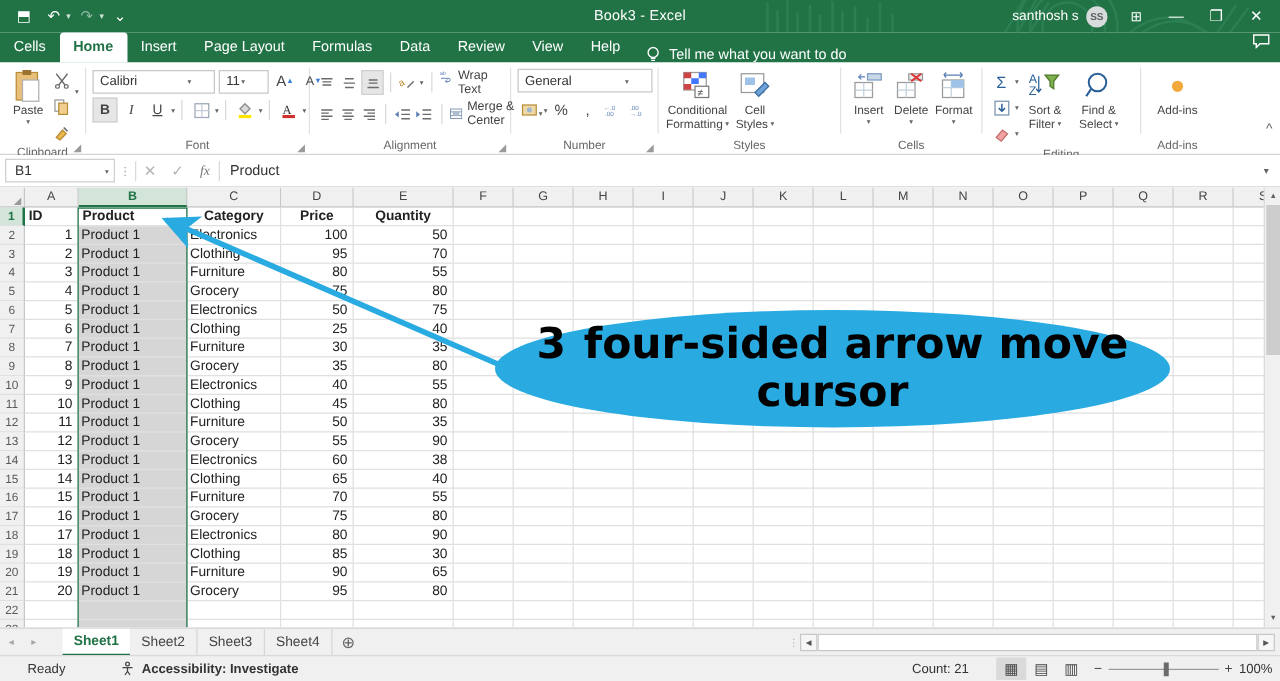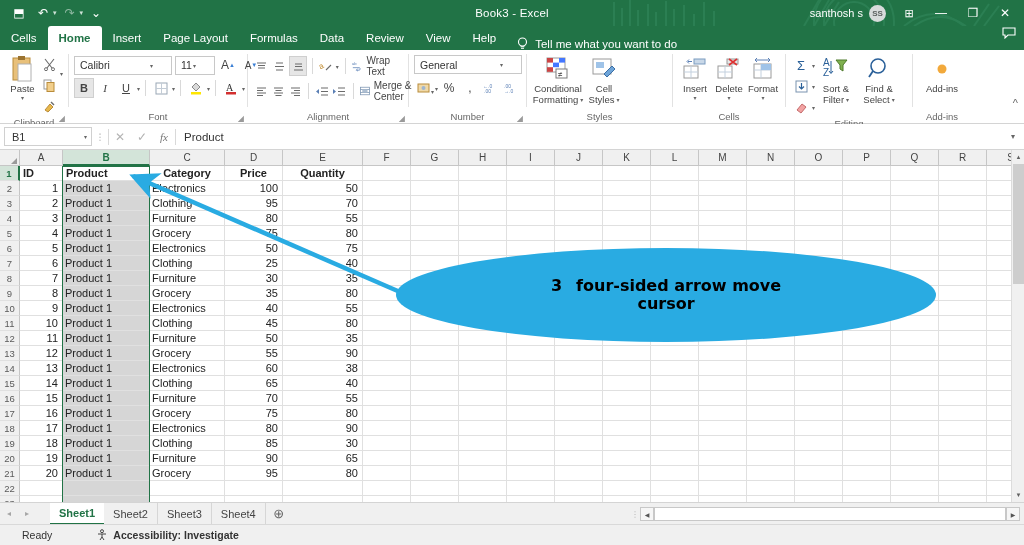--- a/index.html
+++ b/index.html
@@ -220,21 +220,21 @@
   .zthumb{ position:absolute; left:44px; top:-5px; width:4px; height:11px; background:#6b6b6b;}
   .zval{ width:32px; text-align:right; font-size:10.5px; }
   .zsign{ font-size:11px; color:#444; }
 
   
   .anno-svg{ position:absolute; left:0; top:0; width:1024px; height:545px; pointer-events:none; }
   .anno-ellipse{
     position:absolute; left:396px; top:248px; width:540px; height:94px;
     background:#29ABE2; border-radius:50%;
     display:flex; align-items:center; justify-content:center;
-    color:#000; font-weight:bold; font-size:16px; text-align:center; line-height:1.15;
+    color:#000; font-weight:bold; font-size:34px; text-align:center; line-height:1.15;
     font-family:"DejaVu Sans", sans-serif;
   }
   .anno-ellipse .num{ margin-right:14px; }
 </style>
 </head>
 <body>
 
 <div class="titlebar">
   <div class="tb-deco">
     <svg width="420" height="26" viewBox="0 0 420 26">
@@ -424,21 +424,21 @@
         </div>
         <div class="fsep" style="margin:0 4px;"></div>
         <div class="sbtn">
           <svg width="14" height="13" viewBox="0 0 14 13">
             <text x="1" y="8" font-size="8" fill="#c08a2e" transform="rotate(-30 4 8)">a</text>
             <path d="M7 10 L12 5" stroke="#6b6b6b" stroke-width="1.1"></path>
           </svg>
         </div>
         <span class="caret">▾</span>
         <div class="fsep" style="margin:0 5px;"></div>
-        <div style="display:flex;align-items:center;gap:4px;font-size:10px;color:#444;">
+        <div style="display:flex;align-items:flex-start;gap:4px;font-size:10px;color:#444;">
           <svg width="13" height="12" viewBox="0 0 13 12">
             <text x="0" y="5" font-size="5" fill="#5a7fb5">ab</text>
             <path d="M1 8 h8 a2 2 0 0 1 0 3 h-3 M7 9 l-2 2 2 1" fill="none" stroke="#5a7fb5" stroke-width="0.9"></path>
           </svg>
           <span>Wrap Text</span>
         </div>
       </div>
       <div class="smallrow">
         <div class="sbtn">
           <svg width="13" height="11" viewBox="0 0 13 11">
@@ -1257,20 +1257,34 @@
 <div class="statusbar">
   <div class="sb-item">Ready</div>
   <div class="sb-item">
     <svg width="12" height="12" viewBox="0 0 12 12">
       <circle cx="6" cy="2.2" r="1.5" fill="none" stroke="#444"></circle>
       <path d="M2 5 h8 M6 5 v3 M6 8 l-2 3 M6 8 l2 3" stroke="#444" fill="none"></path>
     </svg>
     <span style="font-weight:bold;">Accessibility: Investigate</span>
   </div>
 
+  <div class="sb-right">
+    <span class="sb-item">Count: 21</span>
+    <span class="vwbtn on">▦</span>
+    <span class="vwbtn">▤</span>
+    <span class="vwbtn">▥</span>
+    <span class="zslider">
+      <span class="zsign">−</span>
+      <span class="ztrack">
+          <span class="zthumb"></span>
+        </span>
+      <span class="zsign">+</span>
+    </span>
+    <span class="zval">100%</span>
+  </div>
 </div>
 
 <svg class="anno-svg">
   <defs>
     <marker id="ah" markerWidth="7" markerHeight="7" refX="5.6" refY="3.5" orient="auto">
       <path d="M6.5 3.5 L0 0.4 L1.7 3.5 L0 6.6 Z" fill="#29ABE2"></path>
     </marker>
   </defs>
   <line id="annoline" stroke="#29ABE2" stroke-width="4.5" marker-end="url(#ah)" x1="400" y1="292" x2="133" y2="176"></line>
 </svg>

